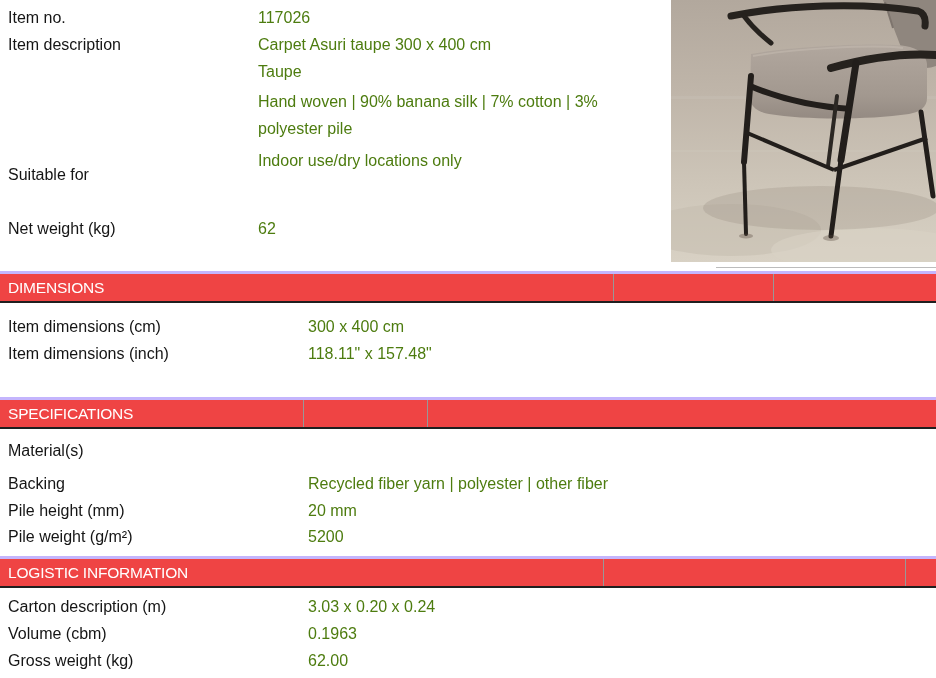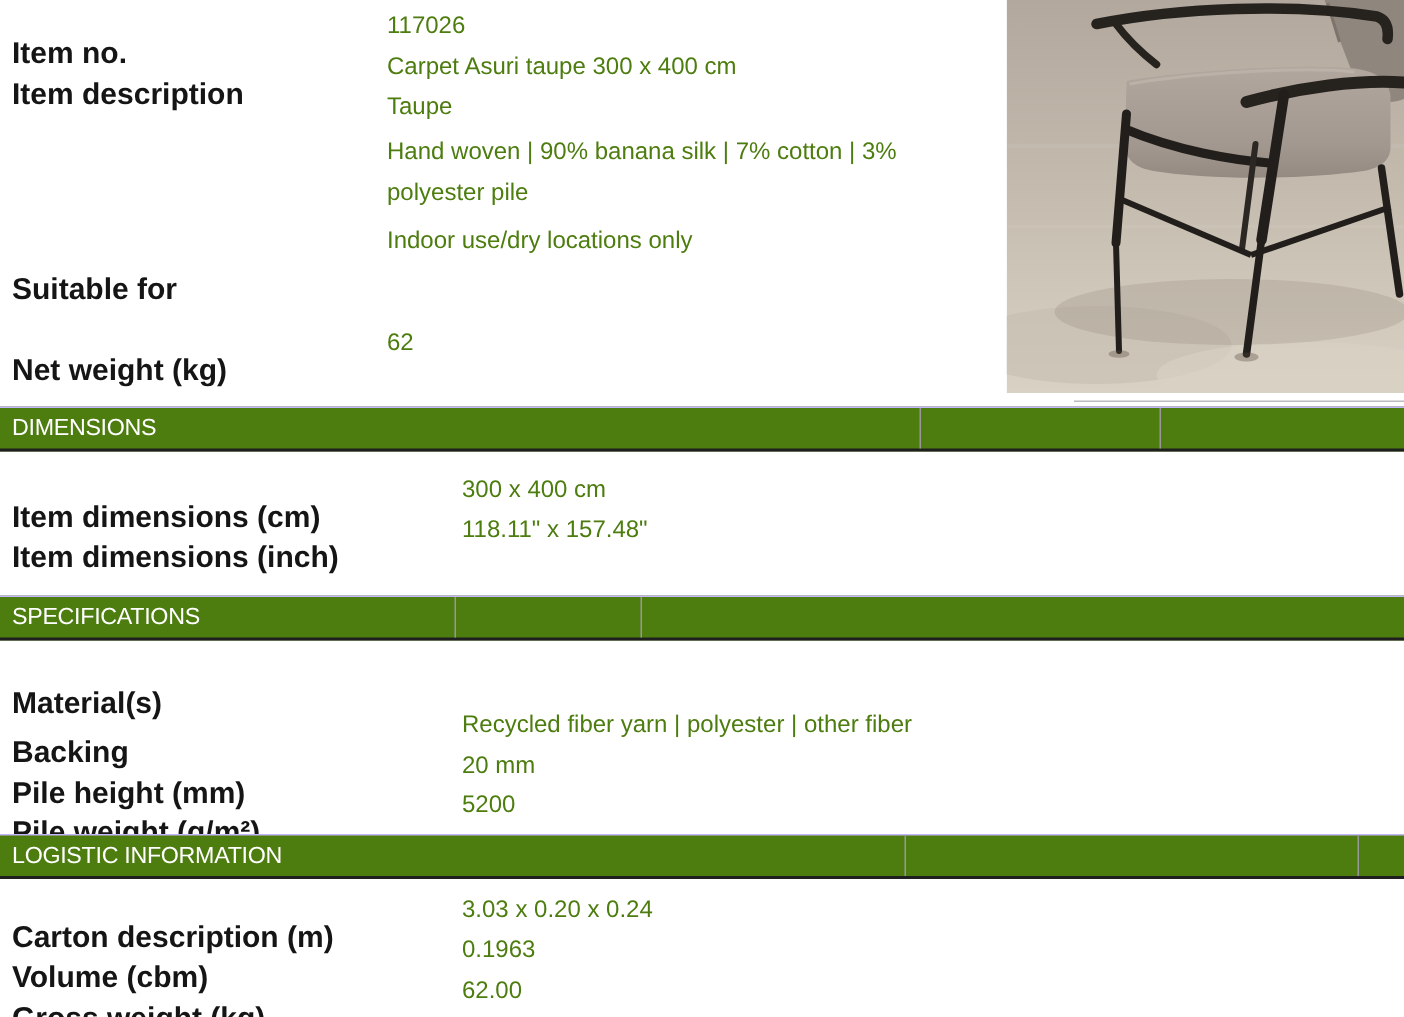--- a/index.html
+++ b/index.html
@@ -2,29 +2,29 @@
 <html><head>
 <meta charset="utf-8">
 <style>
   html,body{margin:0;padding:0;background:#ffffff;}
   body{width:936px;height:678px;overflow:hidden;
        font-family:"Liberation Sans","DejaVu Sans",sans-serif;
        -webkit-font-smoothing:antialiased;}
   .sheet{position:relative;width:936px;height:678px;background:#ffffff;}
 
   
-  .lbl{position:absolute;left:8px;font-size:20px;font-weight:700;color:#151515;white-space:nowrap;margin-top:16px;}
+  .lbl{position:absolute;left:8px;font-size:16px;font-weight:400;color:#151515;white-space:nowrap;}
   .val{position:absolute;font-size:16px;color:#4d7c0f;white-space:nowrap;}
   .val.wrap{white-space:normal;line-height:27px;}
   .col-a{left:258px;}
   .col-b{left:308px;}
 
   
-  .bar{position:absolute;left:0;width:936px;height:27px;background:#4d7c0f;
-       border-top:1px solid #c4b5fd;border-bottom:2px solid #1f1f1f;}
+  .bar{position:absolute;left:0;width:936px;height:27px;background:#ef4444;
+       border-top:3px solid #c4b5fd;border-bottom:2px solid #1f1f1f;}
   .bar .bar-title{position:absolute;left:8px;top:0;line-height:27px;color:#ffffff;
        font-size:15.5px;letter-spacing:-0.2px;}
   .bar .sep{position:absolute;top:0;width:1px;height:27px;background:#989898;}
 
   
   .photo{position:absolute;left:671px;top:0;width:265px;height:262px;overflow:hidden;}
   .photo svg{display:block;}
   .photo-underline{position:absolute;left:716px;top:267px;width:220px;height:1px;background:#bcbcbc;}
 </style>
 </head>

